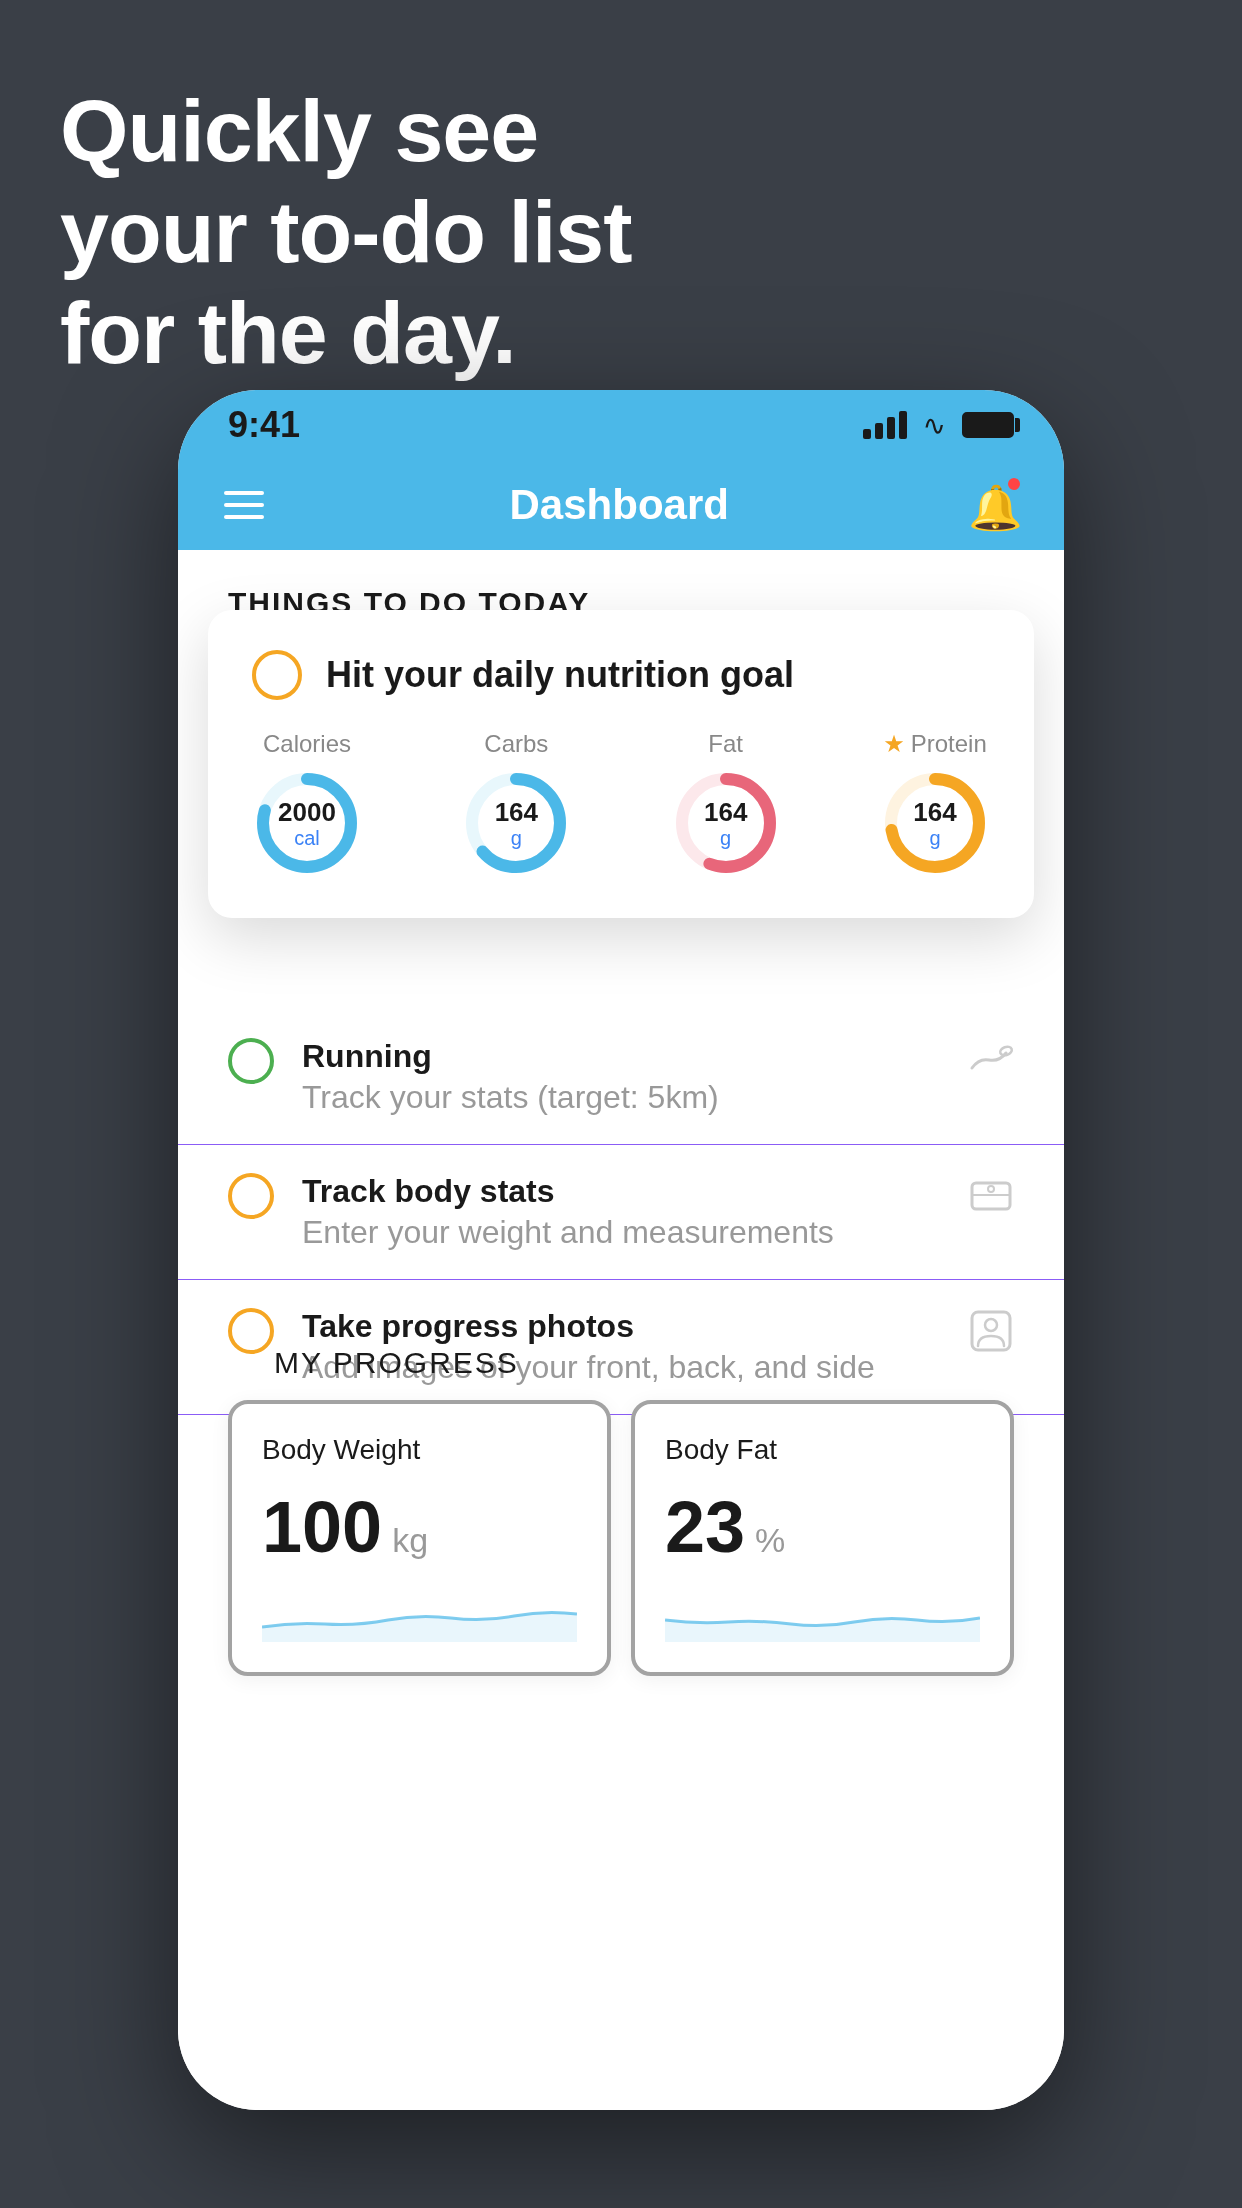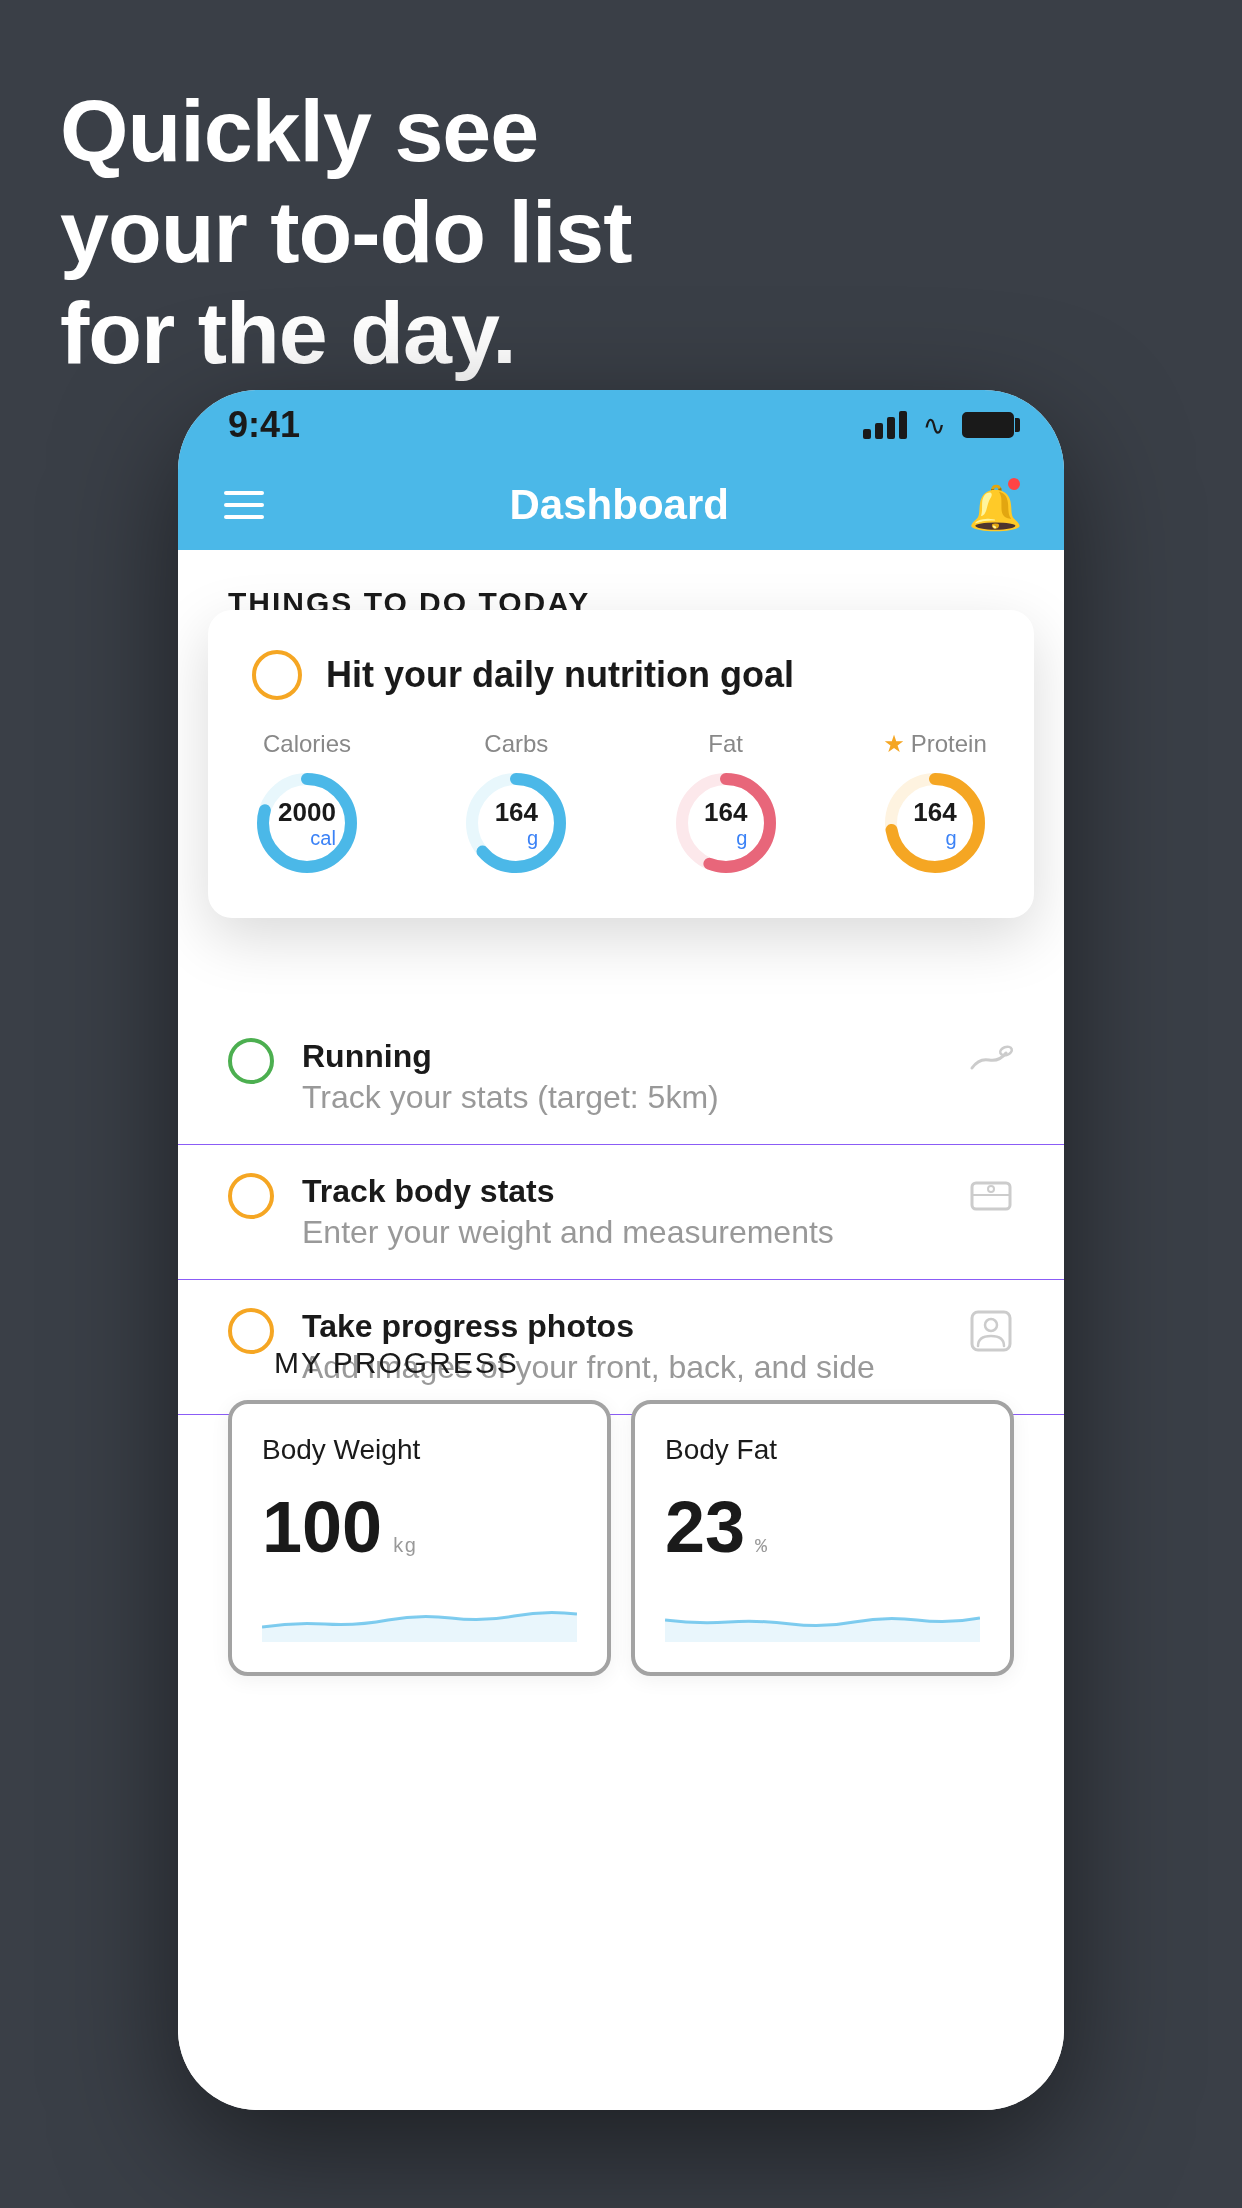--- a/index.html
+++ b/index.html
@@ -173,21 +173,21 @@
     }
     .star { color: #f5a623; font-size: 24px; }
 
     
     .donut-wrap { position: relative; width: 110px; height: 110px; }
     .donut-wrap svg { width: 110px; height: 110px; }
     .donut-center {
       position: absolute;
       top: 50%; left: 50%;
       transform: translate(-50%, -50%);
-      text-align: right;
+      text-align: center;
       line-height: 1.1;
     }
     .donut-val { font-size: 26px; font-weight: 700; color: #1a1a1a; }
     .donut-unit { font-size: 20px; color: #3b82f6; }
 
     
     .todo-list {
       position: absolute;
       top: 460px;
       left: 0; right: 0;
@@ -258,23 +258,22 @@
       align-items: baseline;
       gap: 10px;
       margin-bottom: 24px;
     }
     .progress-value {
       font-size: 72px;
       font-weight: 800;
       color: #1a1a1a;
     }
     .progress-unit {
-      font-size: 20px;
+      font-size: 34px;
       color: #999;
-      font-family: Liberation Mono, monospace;
     }
     .mini-chart {
       height: 50px;
       position: relative;
     }
     .mini-chart svg {
       width: 100%;
       height: 50px;
     }
   </style>

